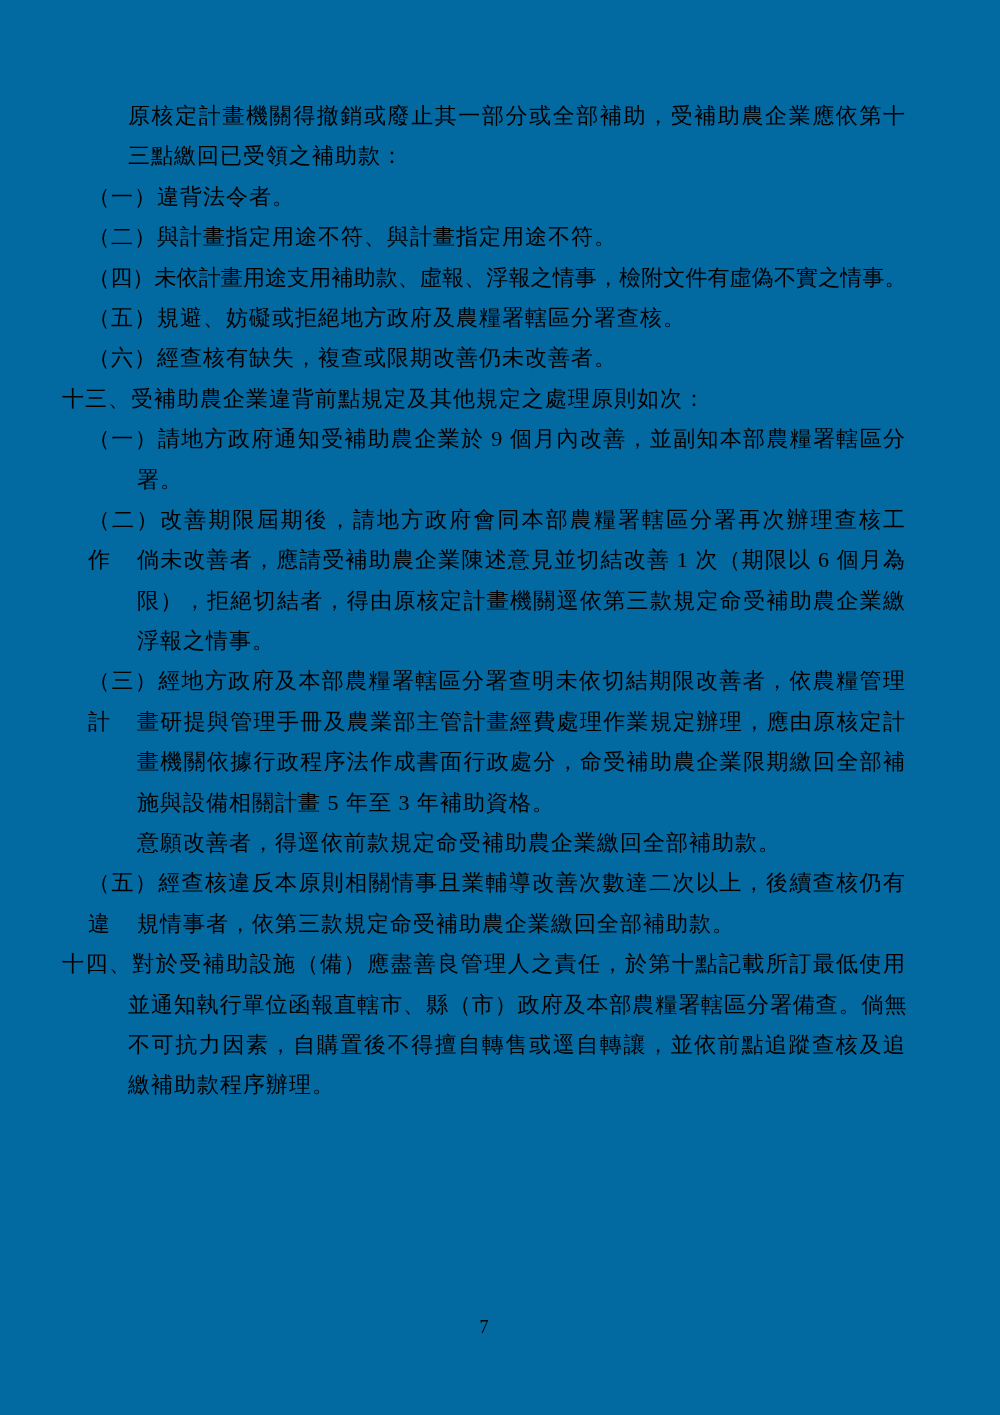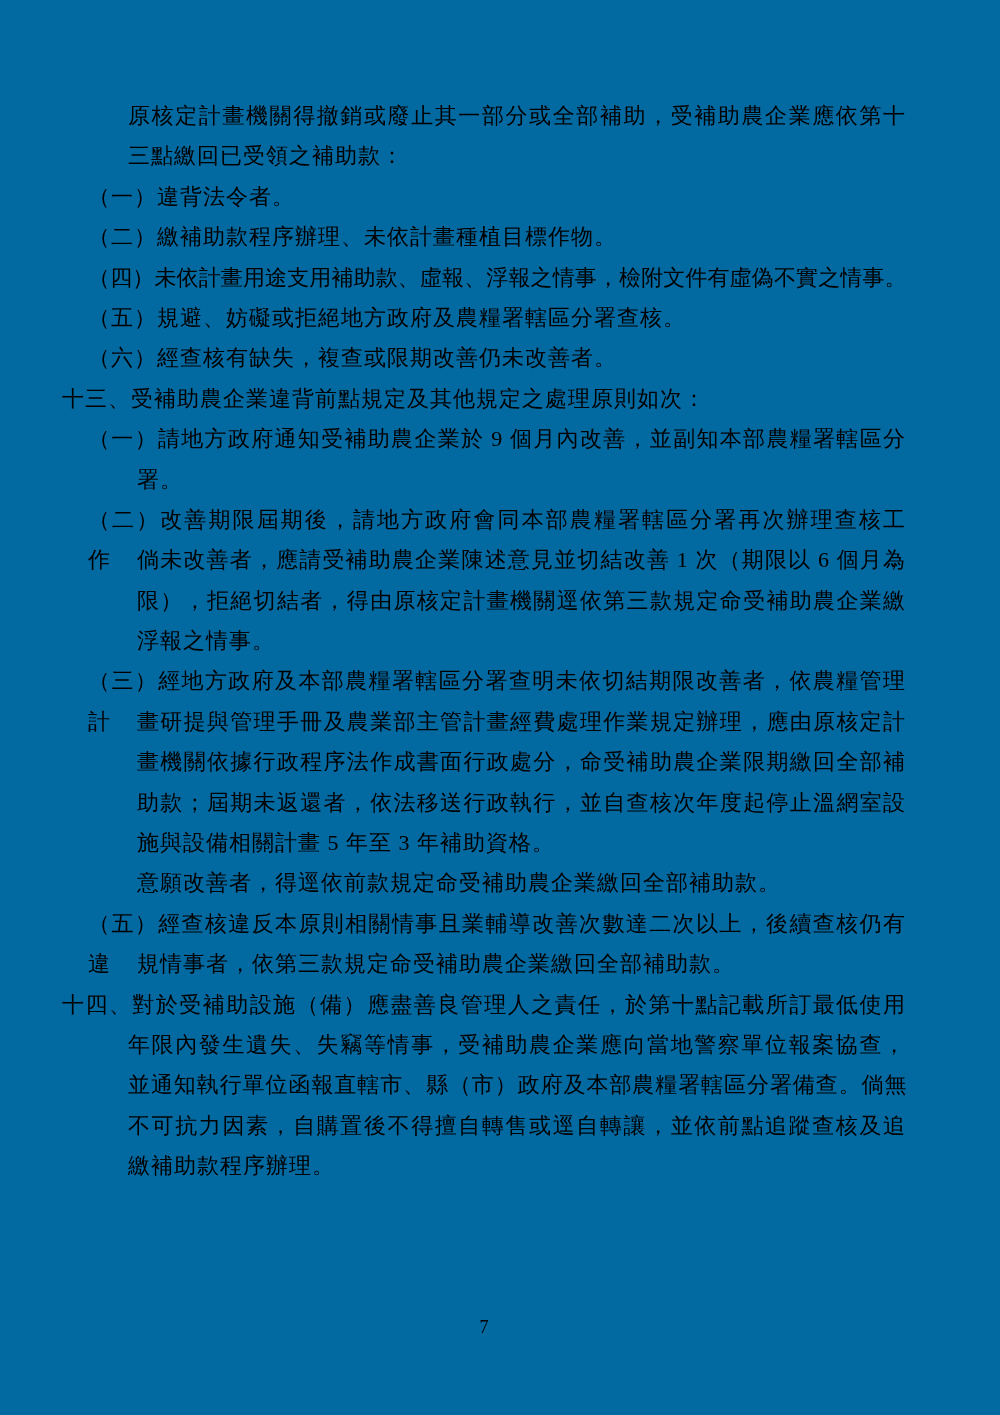--- a/index.html
+++ b/index.html
@@ -52,39 +52,37 @@
   }
 </style>
 </head>
 <body>
 
 <div class="page">
   <div class="content" id="doc-body">
       <div class="line i-cont-top fill">原核定計畫機關得撤銷或廢止其一部分或全部補助，受補助農企業應依第十</div>
       <div class="line i-cont-top">三點繳回已受領之補助款：</div>
       <div class="line i-sub">（一）違背法令者。</div>
-      <div class="line i-sub">（二）繳補助款程序辦理、未依計畫種植目標作物。</div>
+      <div class="line i-sub">（二）與計畫指定用途不符、與計畫指定用途不符。</div>
       <div class="line i-sub fill tight">（四）未依計畫用途支用補助款、虛報、浮報之情事，檢附文件有虛偽不實之情事。</div>
       <div class="line i-sub">（五）規避、妨礙或拒絕地方政府及農糧署轄區分署查核。</div>
       <div class="line i-sub">（六）經查核有缺失，複查或限期改善仍未改善者。</div>
       <div class="line i-top">十三、受補助農企業違背前點規定及其他規定之處理原則如次：</div>
       <div class="line i-sub fill">（一）請地方政府通知受補助農企業於 9 個月內改善，並副知本部農糧署轄區分</div>
       <div class="line i-cont-sub">署。</div>
       <div class="line i-sub fill">（二）改善期限屆期後，請地方政府會同本部農糧署轄區分署再次辦理查核工作，</div>
       <div class="line i-cont-sub fill">倘未改善者，應請受補助農企業陳述意見並切結改善 1 次（期限以 6 個月為</div>
       <div class="line i-cont-sub fill">限），拒絕切結者，得由原核定計畫機關逕依第三款規定命受補助農企業繳</div>
       <div class="line i-cont-sub">浮報之情事。</div>
       <div class="line i-sub fill">（三）經地方政府及本部農糧署轄區分署查明未依切結期限改善者，依農糧管理計</div>
       <div class="line i-cont-sub fill">畫研提與管理手冊及農業部主管計畫經費處理作業規定辦理，應由原核定計</div>
       <div class="line i-cont-sub fill">畫機關依據行政程序法作成書面行政處分，命受補助農企業限期繳回全部補</div>
-      <div class="line i-cont-sub fill">助款；屆期未返還者，依法移送行政執行，並自查核次年度起停止溫網室設</div>
       <div class="line i-cont-sub">施與設備相關計畫 5 年至 3 年補助資格。</div>
       <div class="line i-cont-sub">意願改善者，得逕依前款規定命受補助農企業繳回全部補助款。</div>
       <div class="line i-sub fill">（五）經查核違反本原則相關情事且業輔導改善次數達二次以上，後續查核仍有違</div>
       <div class="line i-cont-sub">規情事者，依第三款規定命受補助農企業繳回全部補助款。</div>
       <div class="line i-top fill">十四、對於受補助設施（備）應盡善良管理人之責任，於第十點記載所訂最低使用</div>
-      <div class="line i-cont-top fill">年限內發生遺失、失竊等情事，受補助農企業應向當地警察單位報案協查，</div>
       <div class="line i-cont-top fill tight">並通知執行單位函報直轄市、縣（市）政府及本部農糧署轄區分署備查。倘無</div>
       <div class="line i-cont-top fill">不可抗力因素，自購置後不得擅自轉售或逕自轉讓，並依前點追蹤查核及追</div>
       <div class="line i-cont-top">繳補助款程序辦理。</div>
     </div>
   <div class="pagenum">7</div>
 </div>
 
 </body></html>

